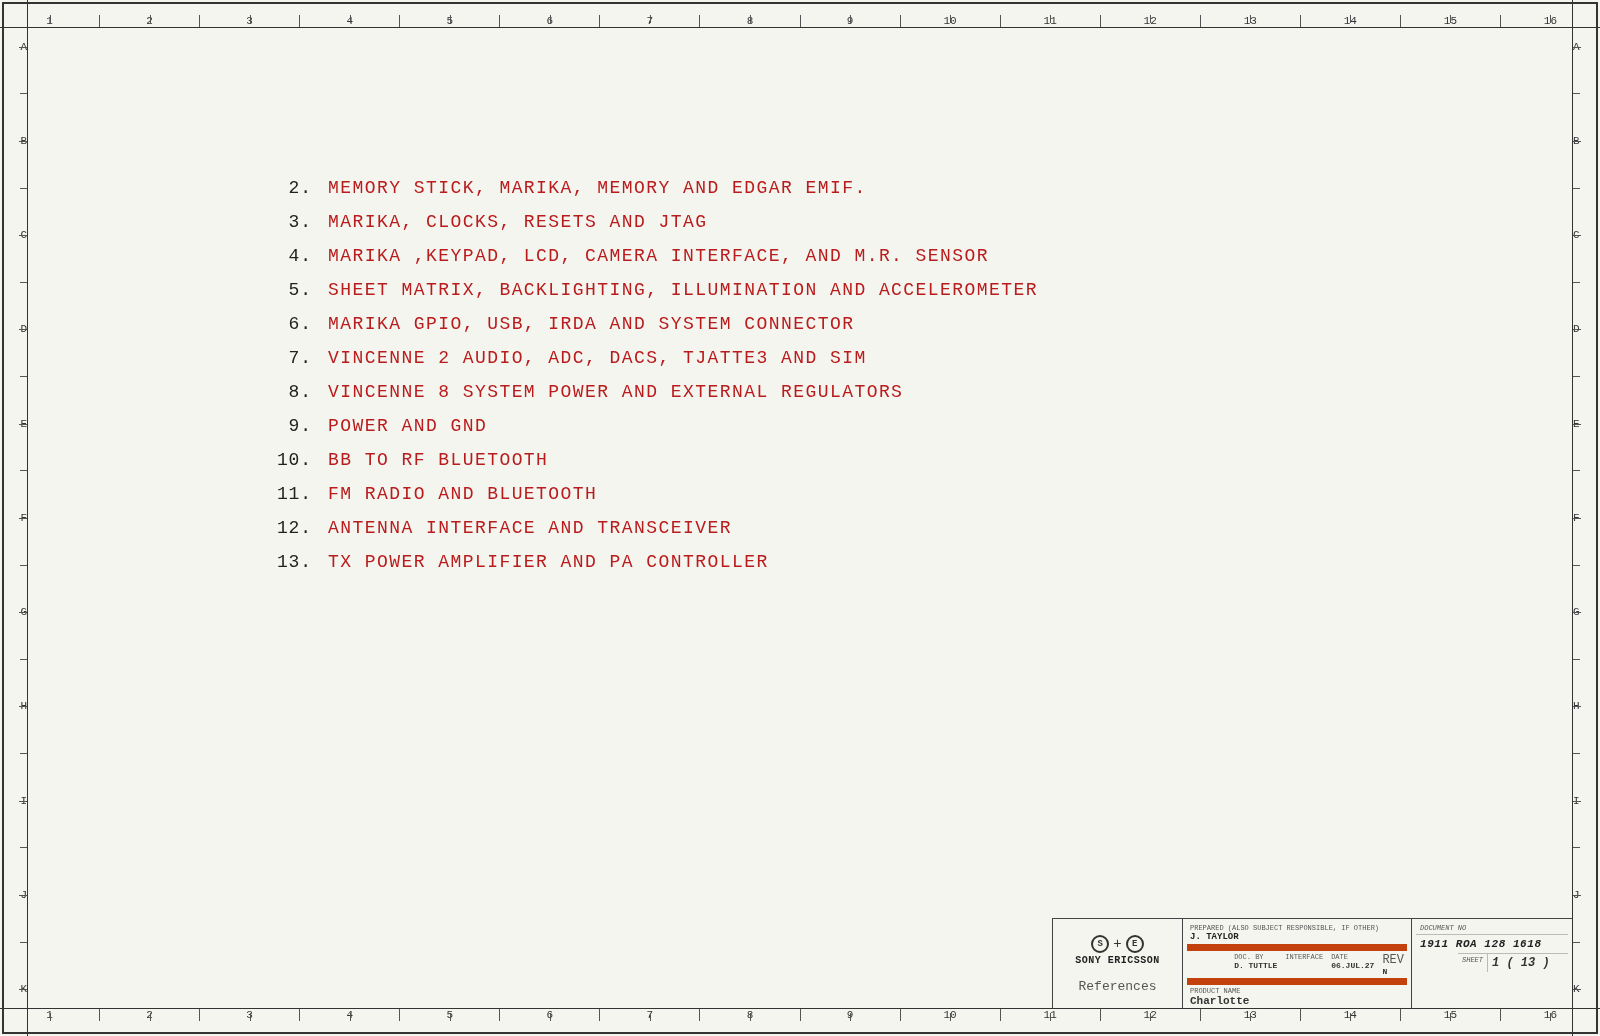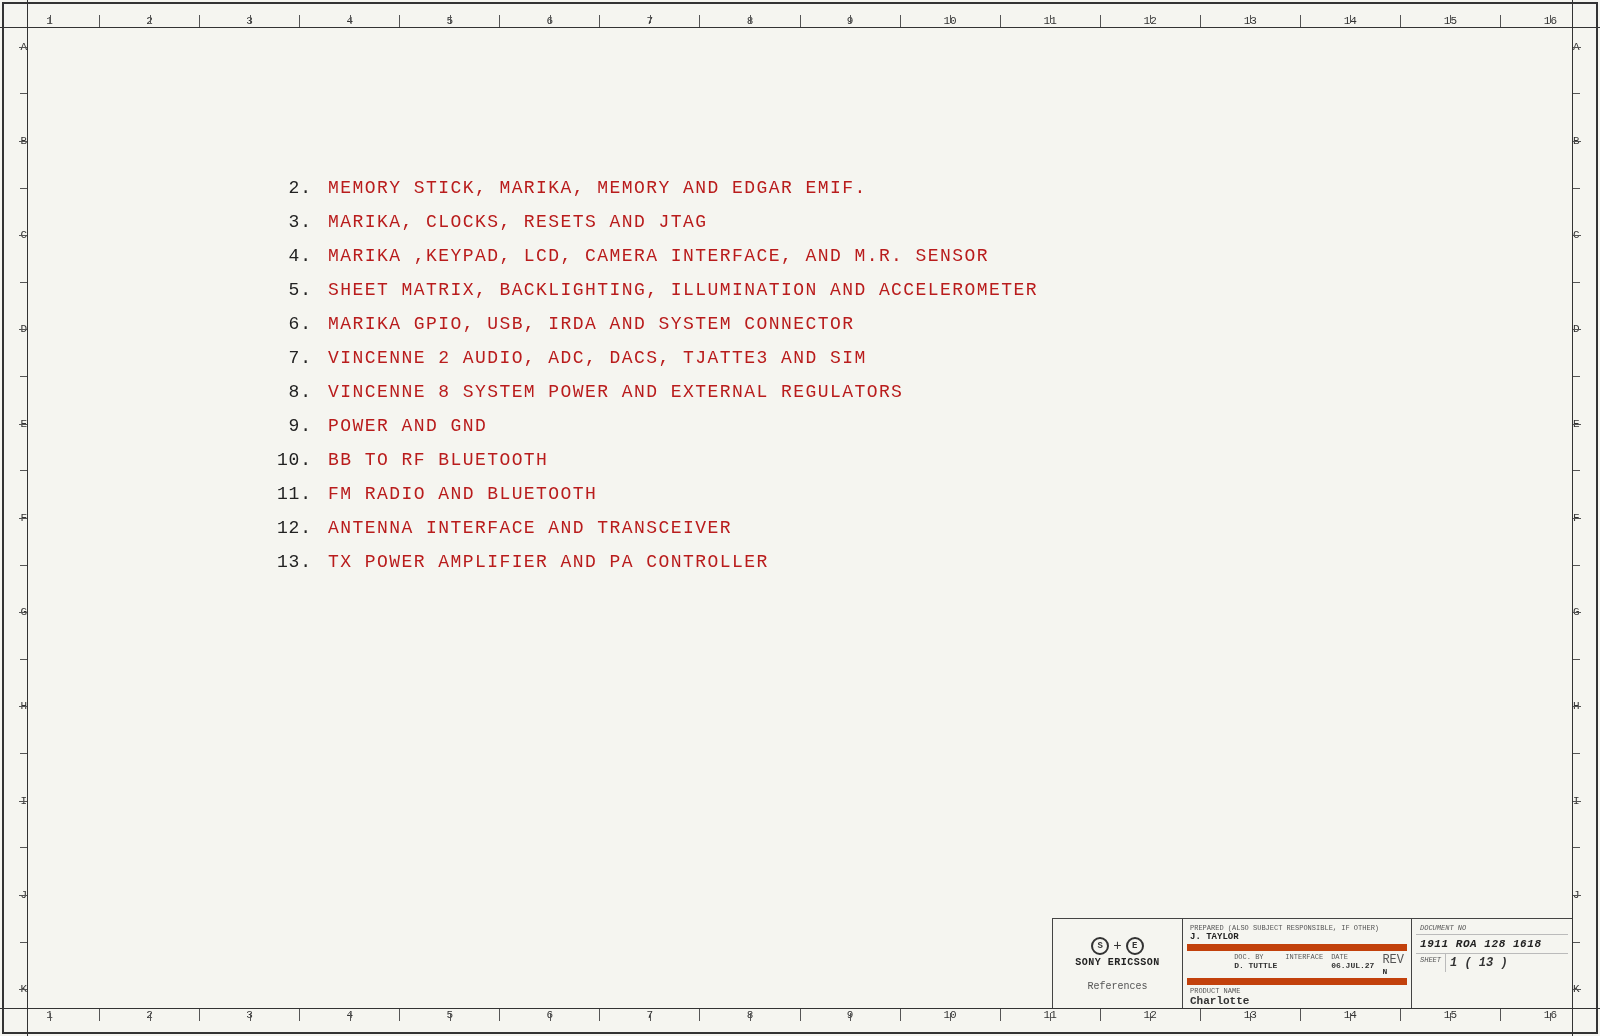--- a/index.html
+++ b/index.html
@@ -220,21 +220,21 @@
       color: #333;
       margin: 0 2px;
     }
 
     .logo-row {
       display: flex;
       align-items: center;
     }
 
     .tb-refs {
-      font-size: 10px;
+      font-size: 13px;
       color: #555;
       margin-top: 13px;
     }
 
     .doc-num-area {
       display: flex;
       flex-direction: column;
       height: 100%;
       font-style: italic;
     }
@@ -411,21 +411,21 @@
       <div class="tb-mid-row">
         <div style="font-size:7px;color:#555;">PRODUCT NAME</div>
         <div style="font-size:11px;font-weight:bold;">Charlotte</div>
       </div>
     </div>
 
     <div class="tb-right">
       <div class="doc-num-area">
         <div style="font-size:7px;color:#555;padding:2px 4px;border-bottom:1px solid #bbb;">DOCUMENT NO</div>
         <div class="doc-num-main">1911 ROA 128 1618</div>
-        <div style="display:flex;border-top:1px solid #bbb;">
+        <div style="display:flex;border-top:1px solid #bbb;margin-left:42px;">
           <div style="font-size:7px;color:#555;padding:2px 4px;border-right:1px solid #bbb;">SHEET</div>
           <div style="font-size:12px;font-weight:bold;padding:2px 4px;">1 ( 13 )</div>
         </div>
       </div>
     </div>
   </div>
 
 </div>
 
 </body></html>

